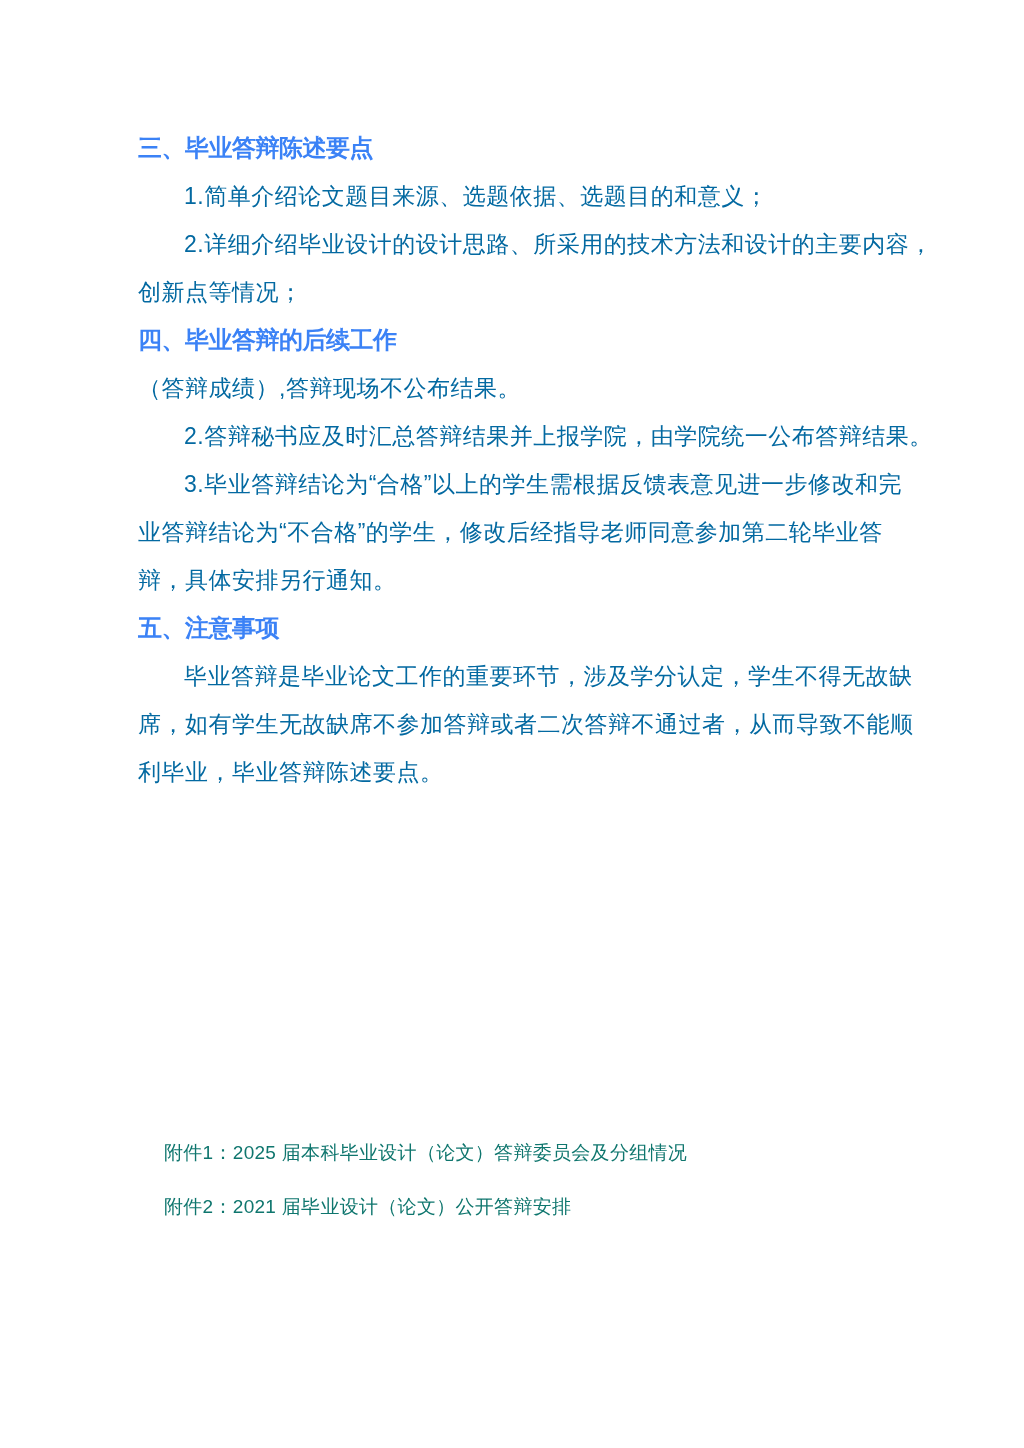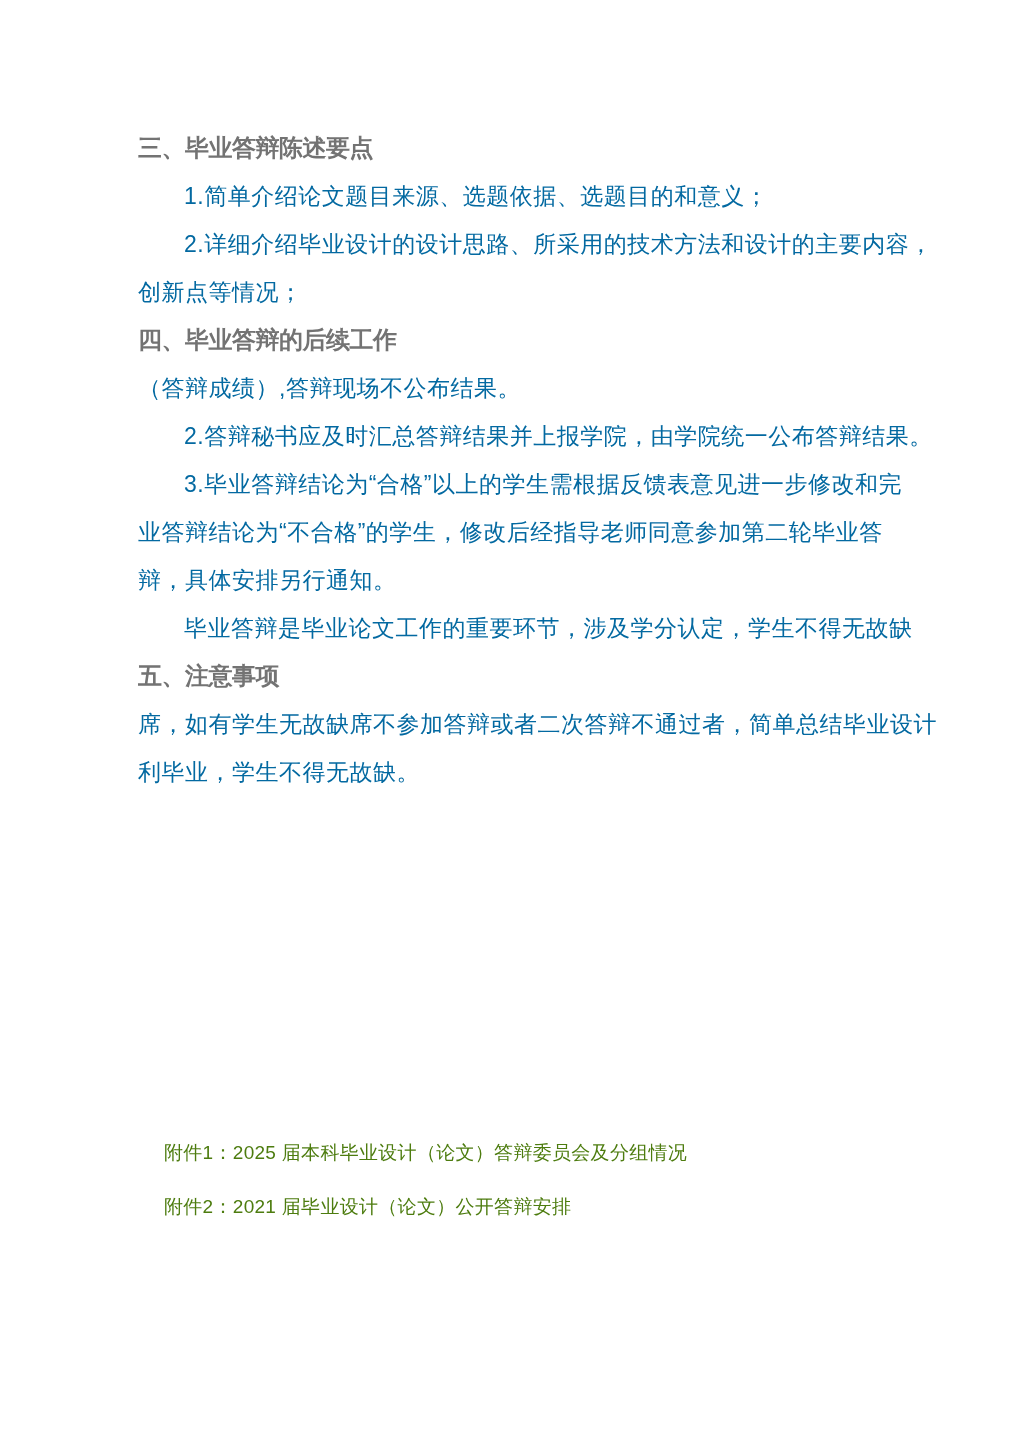--- a/index.html
+++ b/index.html
@@ -33,34 +33,34 @@
     white-space: nowrap;
     color: #0369a1;
     letter-spacing: 0.5px;
   }
   .line.first {
     padding-left: 46px;
   }
   .line.heading {
     font-weight: 700;
     font-size: 24px;
-    color: #737373;
+    color: #3b82f6;
     letter-spacing: -0.5px;
   }
   .attachments {
     position: absolute;
     left: 164px;
     top: 1126px;
   }
   .attachment-line {
     height: 54px;
     line-height: 54px;
     font-size: 19px;
     white-space: nowrap;
-    color: #4d7c0f;
+    color: #0f766e;
     letter-spacing: 0.3px;
   }
 </style>
 </head>
 <body>
 
 <div class="page">
 
   <div class="doc-body">
 
@@ -69,24 +69,24 @@
     <div class="line first">2.详细介绍毕业设计的设计思路、所采用的技术方法和设计的主要内容，</div>
     <div class="line">创新点等情况；</div>
 
     <div class="line heading">四、毕业答辩的后续工作</div>
     <div class="line">（答辩成绩）,答辩现场不公布结果。</div>
     <div class="line first">2.答辩秘书应及时汇总答辩结果并上报学院，由学院统一公布答辩结果。</div>
     <div class="line first">3.毕业答辩结论为“合格”以上的学生需根据反馈表意见进一步修改和完</div>
     <div class="line">业答辩结论为“不合格”的学生，修改后经指导老师同意参加第二轮毕业答</div>
     <div class="line">辩，具体安排另行通知。</div>
 
+    <div class="line heading">五、注意事项</div>
     <div class="line first">毕业答辩是毕业论文工作的重要环节，涉及学分认定，学生不得无故缺</div>
-    <div class="line heading">五、注意事项</div>
-    <div class="line">席，如有学生无故缺席不参加答辩或者二次答辩不通过者，简单总结毕业设计</div>
-    <div class="line">利毕业，学生不得无故缺。</div>
+    <div class="line">席，如有学生无故缺席不参加答辩或者二次答辩不通过者，从而导致不能顺</div>
+    <div class="line">利毕业，毕业答辩陈述要点。</div>
 
   </div>
 
   <div class="attachments">
     <div class="attachment-line">附件1：2025 届本科毕业设计（论文）答辩委员会及分组情况</div>
     <div class="attachment-line">附件2：2021 届毕业设计（论文）公开答辩安排</div>
   </div>
 
 </div>
 

